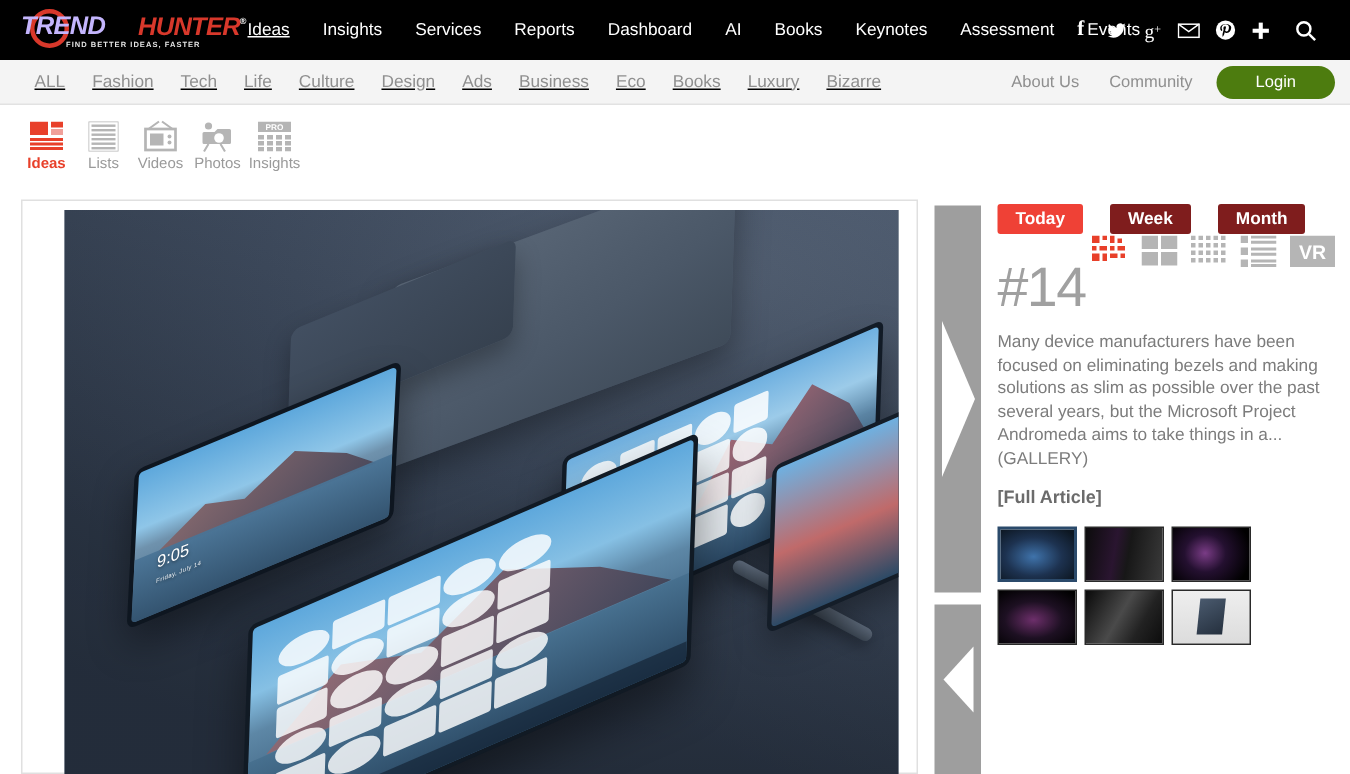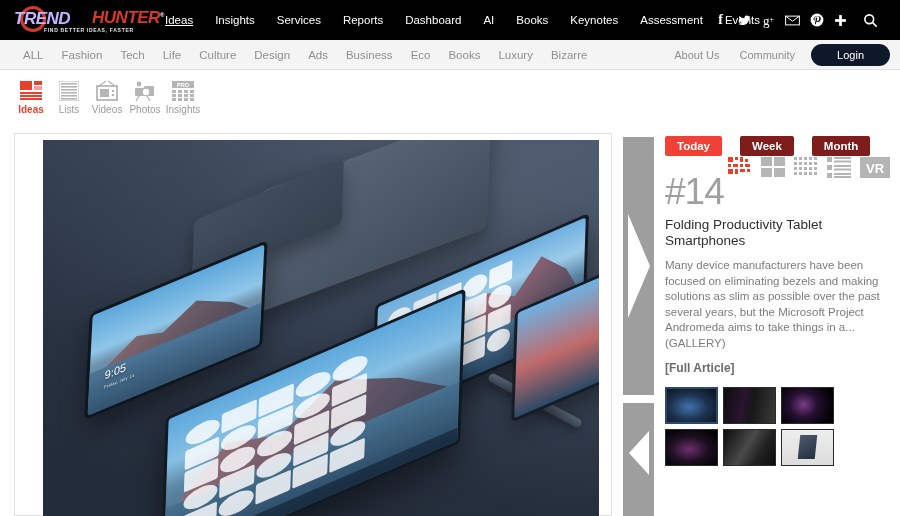--- a/index.html
+++ b/index.html
@@ -60,34 +60,34 @@
   .searchbtn { position: absolute; right: 22px; top: 12px; font-size: 15px; }
 
   
   .catbar {
     position: absolute; top: 40px; left: 0;
     width: 900px; height: 30px;
     background: #f4f4f4;
     border-bottom: 1px solid #e2e2e2;
     display: flex; align-items: center;
   }
-  .catbar .cats { display: flex; align-items: center; margin-left: 14px; }
+  .catbar .cats { display: flex; align-items: center; margin-left: 14px; text-decoration: underline; }
   .catbar .cats a {
     color: #8f8f8f; font-size: 11.5px; text-decoration: none;
     padding: 0 9px; white-space: nowrap;
   }
   .catbar-right {
     position: absolute; right: 10px; top: 0; height: 30px;
     display: flex; align-items: center; gap: 0; justify-content: space-between;
   }
   .catbar-right a {
     color: #8f8f8f; font-size: 11px; text-decoration: none; padding: 0 10px;
   }
   .login-btn {
-    background: #0f172a; color: #ffffff !important;
+    background: #4d7c0f; color: #ffffff !important;
     border-radius: 13px; font-size: 11.5px;
     padding: 0 26px !important; line-height: 22px; height: 22px;
     margin-left: 6px; text-decoration: none; display: inline-block;
   }
 
   
   .toolbar {
     position: absolute; top: 71px; left: 0;
     width: 900px; height: 57px; background: #ffffff;
   }
@@ -681,21 +681,20 @@
 </div>
 
 <div class="side">
   <div class="period">
     <div class="on">Today</div>
     <div class="off">Week</div>
     <div class="off">Month</div>
   </div>
 
   <div class="rank">#14</div>
-  <div class="side-title">Folding Productivity Tablet Smartphones</div>
   <div class="side-body">Many device manufacturers have been focused on eliminating bezels and making solutions as slim as possible over the past several years, but the Microsoft Project Andromeda aims to take things in a... (GALLERY)</div>
   <a href="#" class="full-article">[Full Article]</a>
 
   <div class="thumbs">
     <div class="thumb sel t1"></div>
     <div class="thumb t2"></div>
     <div class="thumb t3"></div>
     <div class="thumb t4"></div>
     <div class="thumb t5"></div>
     <div class="thumb t6"></div>

